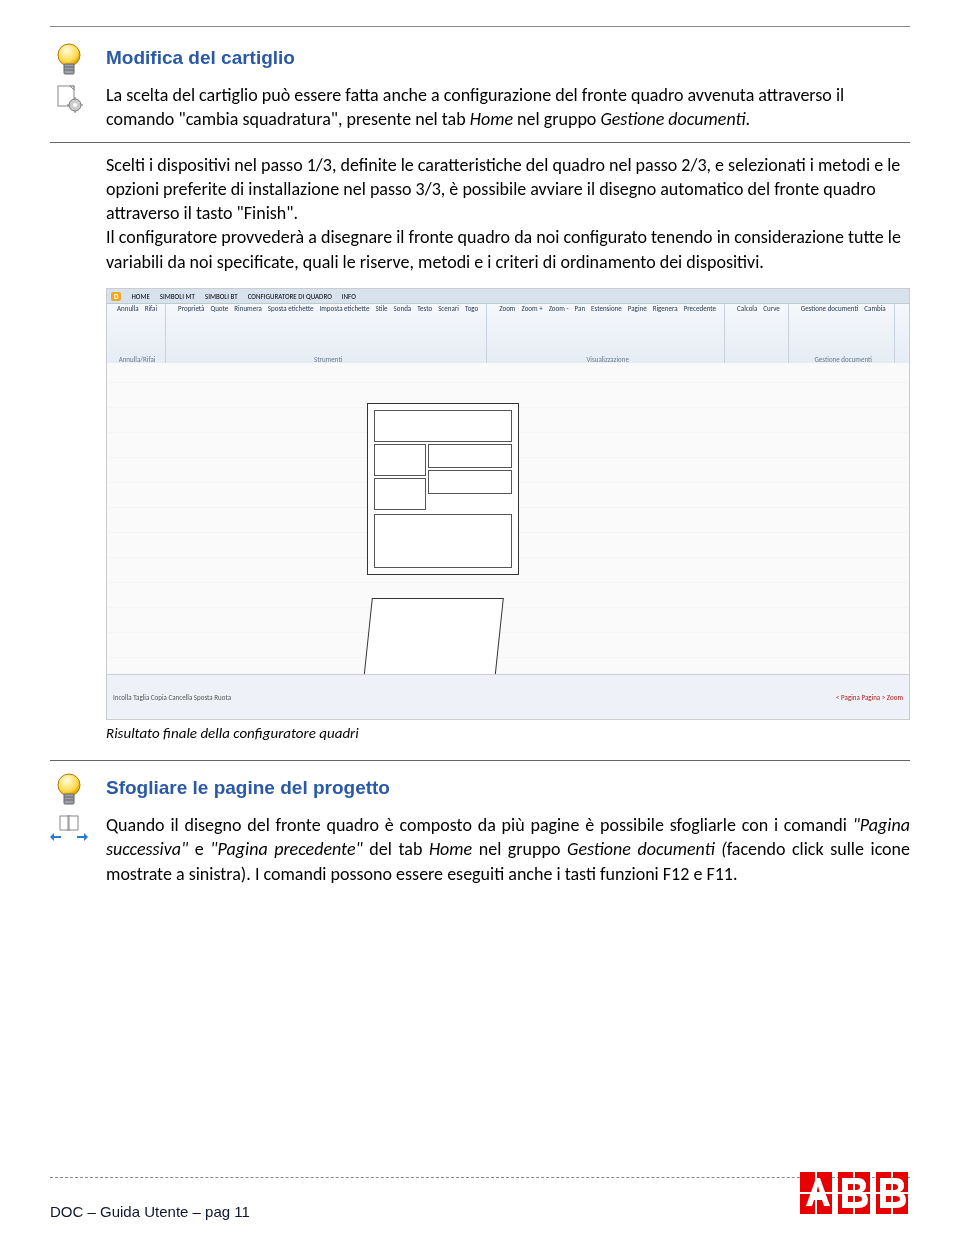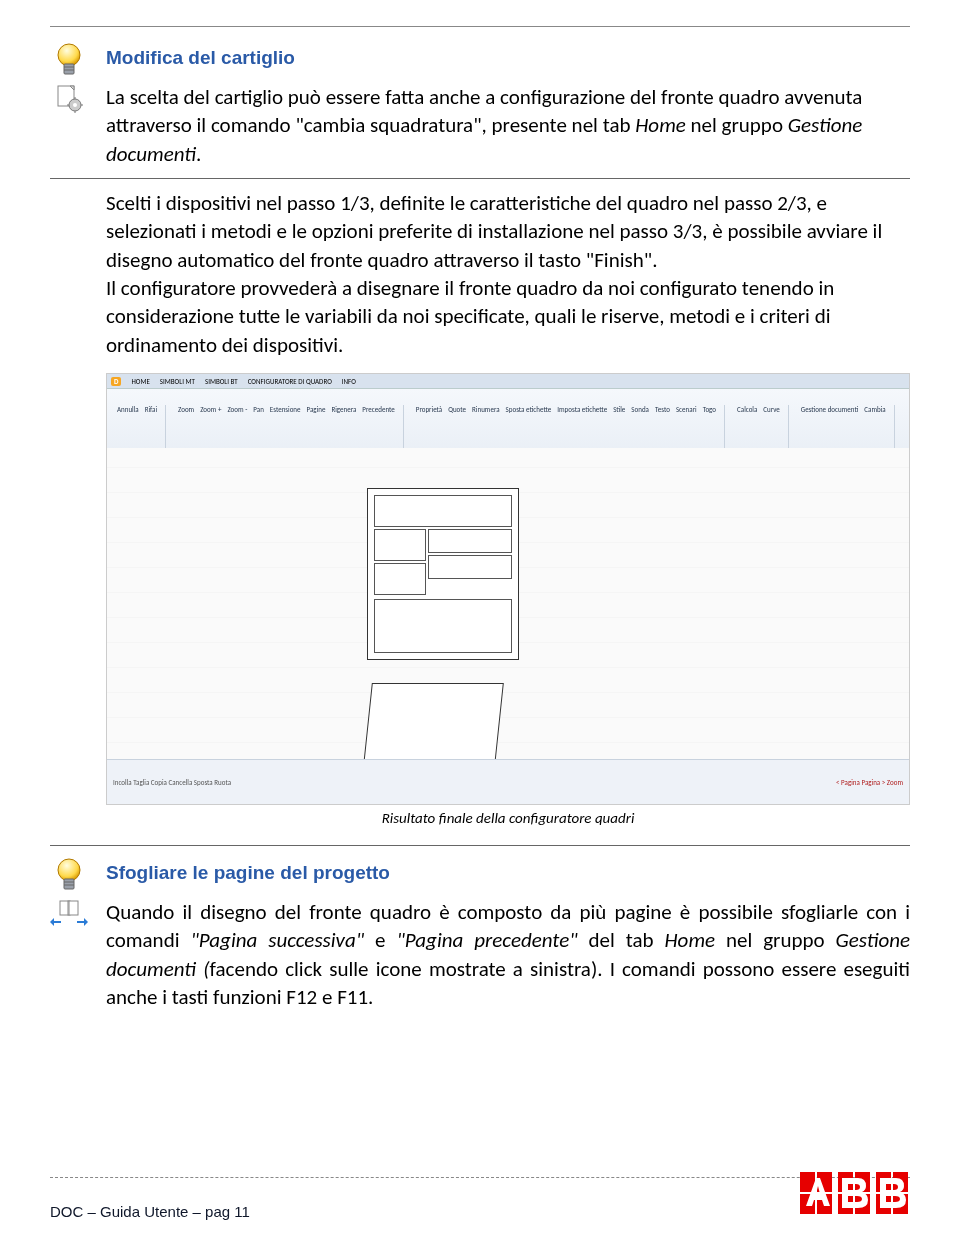--- a/index.html
+++ b/index.html
@@ -3,37 +3,37 @@
 <meta charset="utf-8">
 <style>
   html,body{margin:0;padding:0;background:#fff;font-family:Calibri,Arial,sans-serif;color:#000}
   .page{width:960px;min-height:1238px;position:relative;padding:20px 50px 60px 50px;box-sizing:border-box}
   .hr{border-top:1px solid #888;margin:6px 0 14px 0}
   .sec-head{display:flex;align-items:flex-start;}
   .bulb{width:38px;flex:0 0 38px;display:flex;justify-content:center;margin-right:18px}
   .title{color:#2a5aa7;font-family:"Trebuchet MS",Arial,sans-serif;font-weight:bold;font-size:19px;margin:6px 0 14px 0}
   .icol{width:38px;flex:0 0 38px;display:flex;justify-content:center;margin-right:18px;align-items:flex-start}
   .body-row{display:flex;align-items:flex-start}
-  .body-txt{font-size:21px;line-height:1.35}
+  .body-txt{font-size:18px;line-height:1.35}
   .body-txt .q{font-style:italic}
   .sep{border-top:1px solid #666;margin:10px 0}
   .shot-wrap{margin:14px 0 4px 0}
   .shot{border:1px solid #ccc;background:linear-gradient(#e8eef6,#fff 60px);height:430px;position:relative;overflow:hidden}
-  .rib{height:74px;background:linear-gradient(#f5f8fc,#e2e9f2);border-bottom:1px solid #bcc7d6;font-size:8px;color:#3a4a60;display:flex;align-items:flex-start;padding:16px 6px;gap:8px}
+  .rib{height:74px;background:linear-gradient(#f5f8fc,#e2e9f2);border-bottom:1px solid #bcc7d6;font-size:8px;color:#3a4a60;display:flex;align-items:flex-start;padding:0 6px;gap:8px}
   .rgrp{border-right:1px solid #c8d2de;padding:0 8px 0 4px;height:60px;display:flex;flex-direction:column;justify-content:space-between}
   .rlbl{font-size:7px;color:#6a7a90;text-align:center}
   .ritems{display:flex;gap:6px;flex-wrap:wrap}
   .ritm{font-size:7px;color:#2a3a50;white-space:nowrap}
   .canvas{position:absolute;top:74px;left:0;right:0;bottom:12px;background:repeating-linear-gradient(0deg,#fafafa,#fafafa 24px,#f0f0f0 25px),repeating-linear-gradient(90deg,#fafafa,#fafafa 24px,#f0f0f0 25px)}
   .panel{position:absolute;border:1px solid #333;background:#fff}
   .p1{left:260px;top:40px;width:150px;height:170px}
   .p1 .inner{position:absolute;border:1px solid #555}
   .p2{left:260px;top:235px;width:130px;height:90px;transform:skewX(-6deg)}
   .stat{position:absolute;bottom:0;left:0;right:0;height:12px;background:#eef2f8;border-top:1px solid #c8d2de;font-size:7px;color:#555;display:flex;justify-content:space-between;padding:16px 6px;align-items:center}
-  .caption{font-style:italic;text-align:center;font-size:15px;margin:2px 0 8px 0}
+  .caption{font-style:italic;text-align:left;font-size:15px;margin:2px 0 8px 0}
   .justify{text-align:justify}
   .footer{position:absolute;bottom:18px;left:50px;right:50px;display:flex;justify-content:space-between;align-items:flex-end}
   .ftxt{font-family:"Trebuchet MS",Arial,sans-serif;font-size:15px;color:#0f172a}
   .fline{border-top:1px dashed #888;position:absolute;bottom:60px;left:50px;right:50px}
   .pagearrows svg{display:block}
 </style>
 </head>
 <body>
 
 <div class="page">
@@ -102,45 +102,45 @@
           <div class="rib">
             <div class="rgrp">
                 <div class="ritems">
                   <span class="ritm">Annulla</span>
                   <span class="ritm">Rifai</span>
                 </div>
                 <div class="rlbl">Annulla/Rifai</div>
               </div>
             <div class="rgrp">
                 <div class="ritems">
-                  <span class="ritm">Zoom</span>
-                  <span class="ritm">Zoom +</span>
-                  <span class="ritm">Zoom -</span>
-                  <span class="ritm">Pan</span>
-                  <span class="ritm">Estensione</span>
-                  <span class="ritm">Pagine</span>
-                  <span class="ritm">Rigenera</span>
-                  <span class="ritm">Precedente</span>
-                </div>
-                <div class="rlbl">Visualizzazione</div>
-              </div>
-            <div class="rgrp">
-                <div class="ritems">
                   <span class="ritm">Proprietà</span>
                   <span class="ritm">Quote</span>
                   <span class="ritm">Rinumera</span>
                   <span class="ritm">Sposta etichette</span>
                   <span class="ritm">Imposta etichette</span>
                   <span class="ritm">Stile</span>
                   <span class="ritm">Sonda</span>
                   <span class="ritm">Testo</span>
                   <span class="ritm">Scenari</span>
                   <span class="ritm">Togo</span>
                 </div>
                 <div class="rlbl">Strumenti</div>
+              </div>
+            <div class="rgrp">
+                <div class="ritems">
+                  <span class="ritm">Zoom</span>
+                  <span class="ritm">Zoom +</span>
+                  <span class="ritm">Zoom -</span>
+                  <span class="ritm">Pan</span>
+                  <span class="ritm">Estensione</span>
+                  <span class="ritm">Pagine</span>
+                  <span class="ritm">Rigenera</span>
+                  <span class="ritm">Precedente</span>
+                </div>
+                <div class="rlbl">Visualizzazione</div>
               </div>
             <div class="rgrp">
                 <div class="ritems">
                   <span class="ritm">Calcola</span>
                   <span class="ritm">Curve</span>
                 </div>
                 <div class="rlbl"></div>
               </div>
             <div class="rgrp">
                 <div class="ritems">

